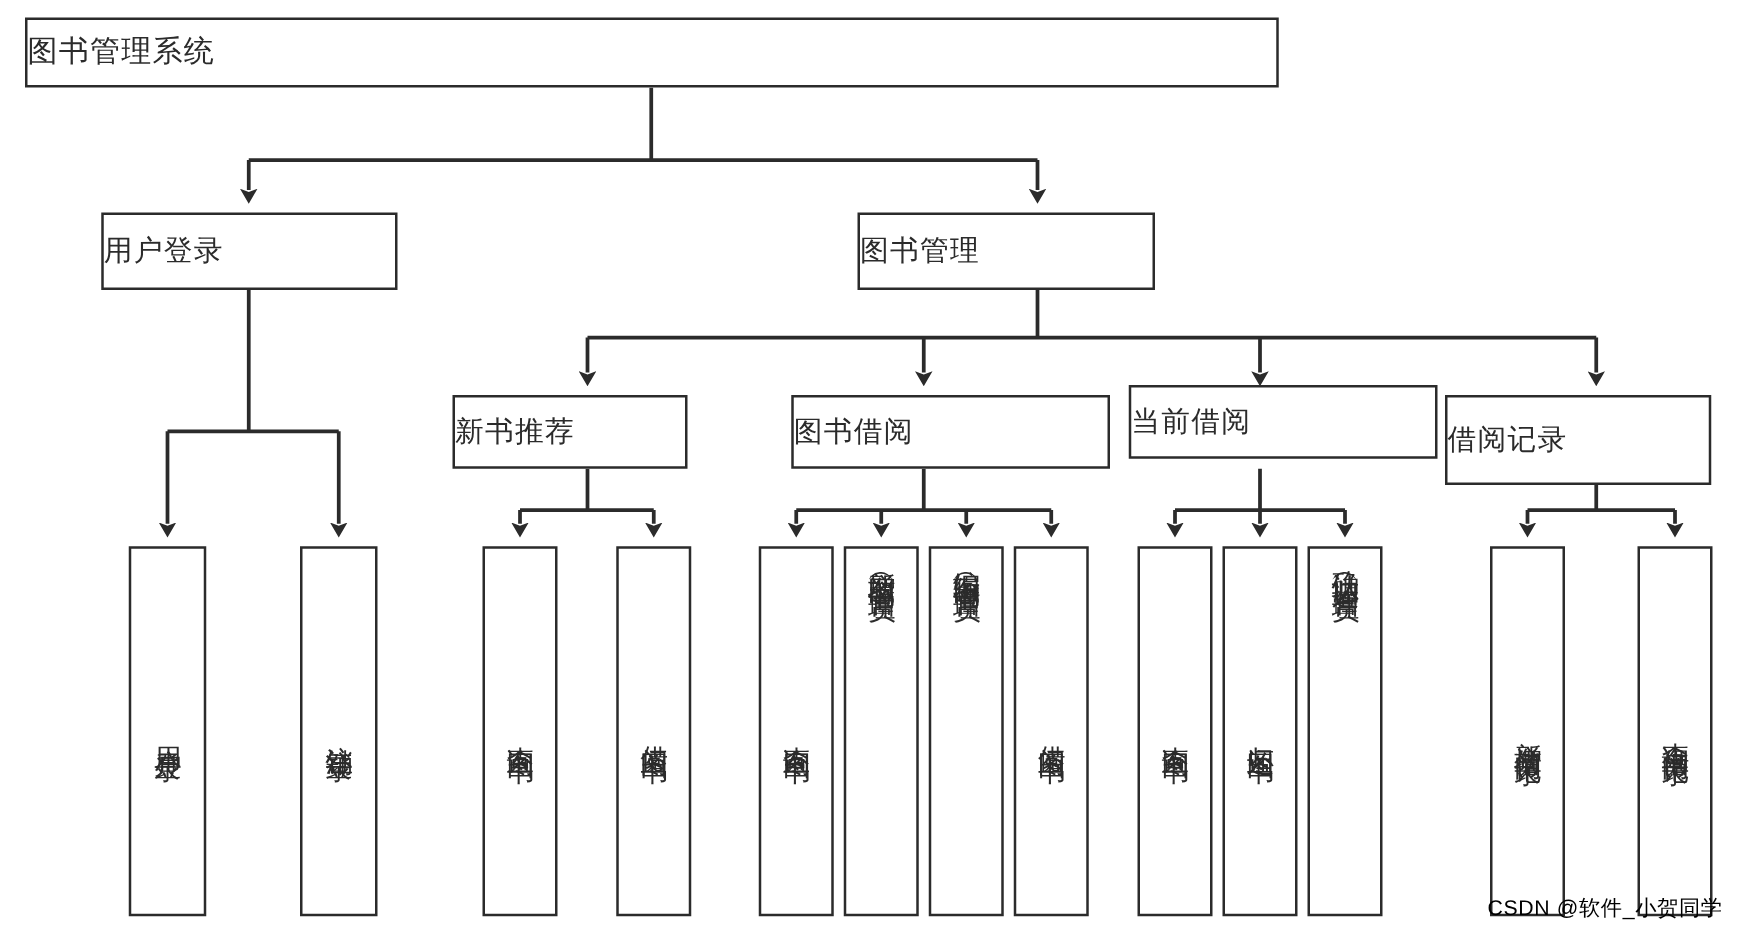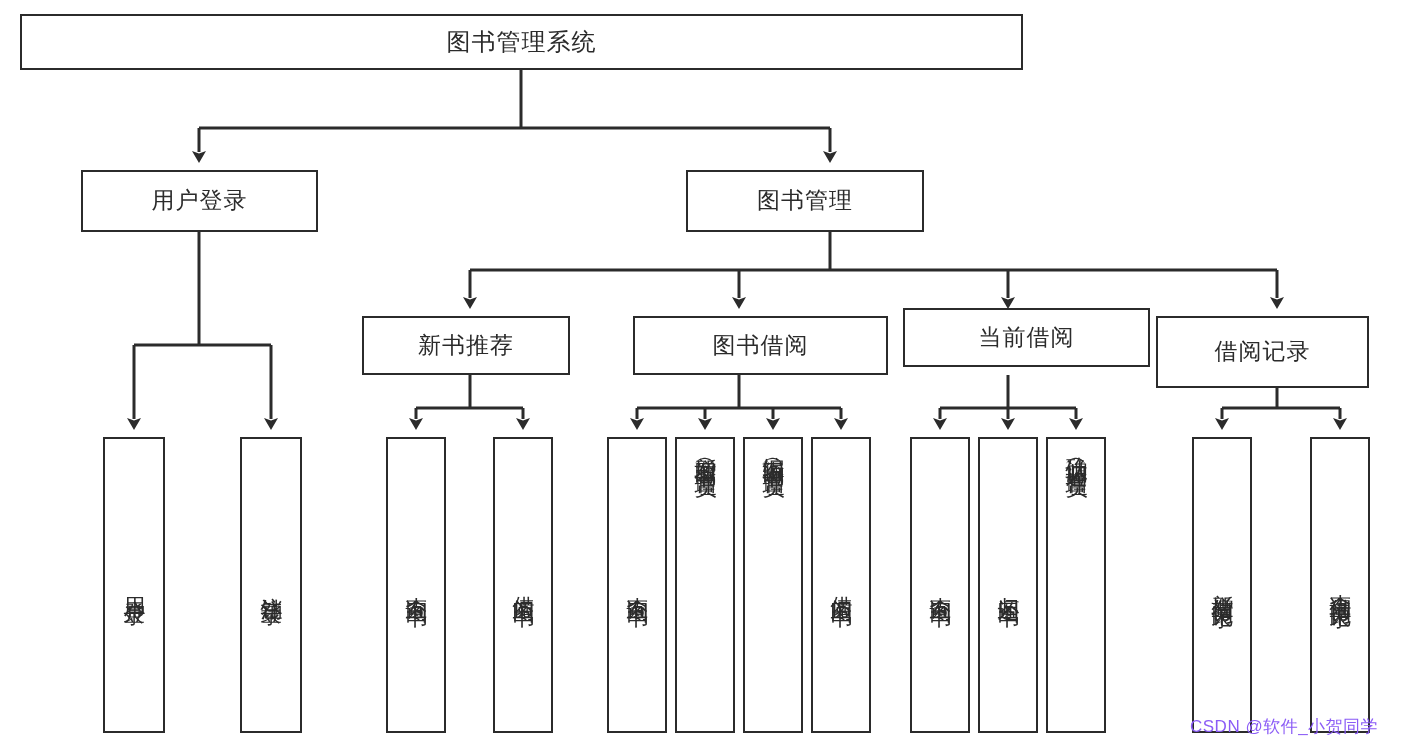--- a/index.html
+++ b/index.html
@@ -26,21 +26,21 @@
     height: 747px;
     pointer-events: none;
   }
   .node {
     position: absolute;
     box-sizing: border-box;
     background: #ffffff;
     border: 2.5px solid #2b2b2b;
     display: flex;
     align-items: center;
-    justify-content: center;
+    justify-content: flex-start;
     color: #2b2b2b;
   }
   .node.horiz {
     writing-mode: horizontal-tb;
   }
   .node.horiz .label {
     font-size: 23px;
     line-height: 1.2;
     letter-spacing: 1px;
     white-space: nowrap;
@@ -66,21 +66,21 @@
   
   .node.vert.mid {
     align-items: center;
   }
   .node.vert.top {
     align-items: flex-start;
   }
   .watermark {
     position: absolute;
     font-size: 17px;
-    color: #8b5cf6;
+    color: #000000;
     white-space: nowrap;
     letter-spacing: 0.5px;
   }
 </style>
 </head>
 <body>
 
 <div id="canvas">
 
   <svg id="wires" viewBox="0 0 1405 747" width="1405" height="747" xmlns="http://www.w3.org/2000/svg">
@@ -138,21 +138,21 @@
   </div>
 
   <div class="node horiz" style="left:81px; top:170px; width:237px; height:62px;">
     <span class="label">用户登录</span>
   </div>
 
   <div class="node horiz" style="left:686px; top:170px; width:238px; height:62px;">
     <span class="label">图书管理</span>
   </div>
 
-  <div class="node horiz" style="left:362px; top:316px; width:208px; height:59px;">
+  <div class="node horiz" style="left:362px; top:316px; width:188px; height:59px;">
     <span class="label">新书推荐</span>
   </div>
 
   <div class="node horiz" style="left:633px; top:316px; width:255px; height:59px;">
     <span class="label">图书借阅</span>
   </div>
 
   <div class="node horiz" style="left:903px; top:308px; width:247px; height:59px;">
     <span class="label">当前借阅</span>
   </div>

